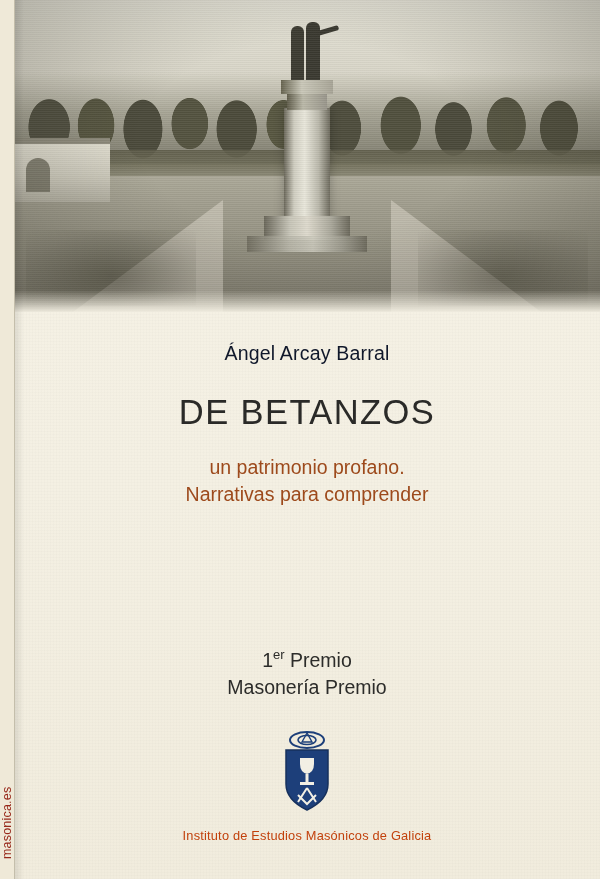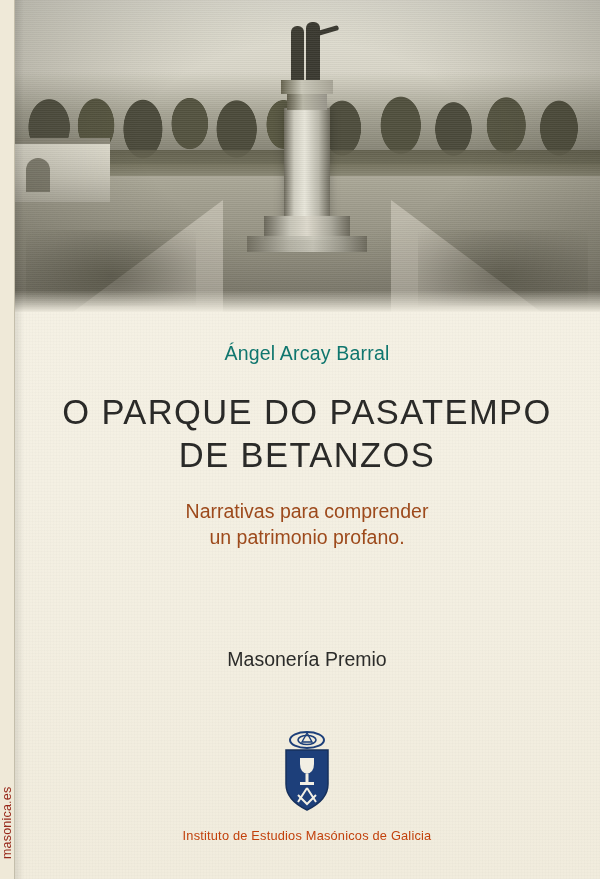--- a/index.html
+++ b/index.html
@@ -243,21 +243,21 @@
     position: absolute;
     left: 14px;
     top: 312px;
     width: 586px;
     height: 567px;
     text-align: center;
   }
   .author {
     margin-top: 30px;
     font-size: 19.5px;
-    color: #0f766e;
+    color: #0f172a;
     letter-spacing: 0.2px;
   }
   .title {
     margin-top: 26px;
     font-size: 34.5px;
     line-height: 1.26;
     color: #2a2a28;
     letter-spacing: 1.4px;
     padding: 0 40px;
   }
@@ -336,29 +336,29 @@
       <div class="fig-plinth2"></div>
     </div>
     <div class="photo-grain"></div>
     <div class="photo-vignette"></div>
     <div class="photo-bottom-fade"></div>
   </div>
 
   <div class="text-area">
     <div class="author">Ángel Arcay Barral</div>
     <div class="title">
-      <div>O PARQUE DO PASATEMPO</div>
       <div>DE BETANZOS</div>
     </div>
     <div class="subtitle">
+      <div>un patrimonio profano.</div>
       <div>Narrativas para comprender</div>
-      <div>un patrimonio profano.</div>
     </div>
 
     <div class="prize">
+      <div><span>1</span><span class="sup">er</span><span> Premio</span></div>
       <div>Masonería Premio</div>
     </div>
 
     <div class="emblem">
       <svg width="68" height="86" viewBox="0 0 68 86" xmlns="http://www.w3.org/2000/svg">
 
         <ellipse cx="34" cy="12" rx="17" ry="8" fill="none" stroke="#1d3f7a" stroke-width="2"></ellipse>
         <ellipse cx="34" cy="12" rx="9" ry="4.5" fill="none" stroke="#1d3f7a" stroke-width="1.6"></ellipse>
         <path d="M34 5 L29 14 L39 14 Z" fill="none" stroke="#1d3f7a" stroke-width="1.4"></path>
 

